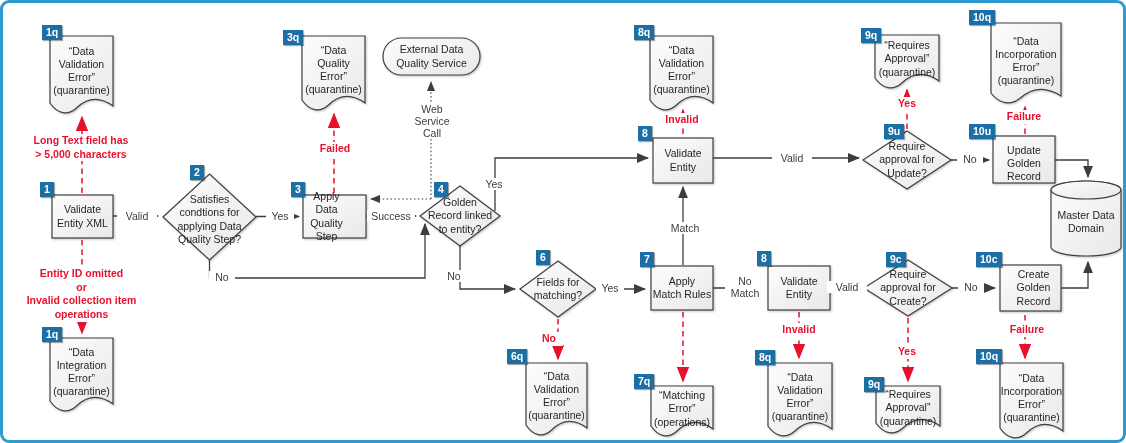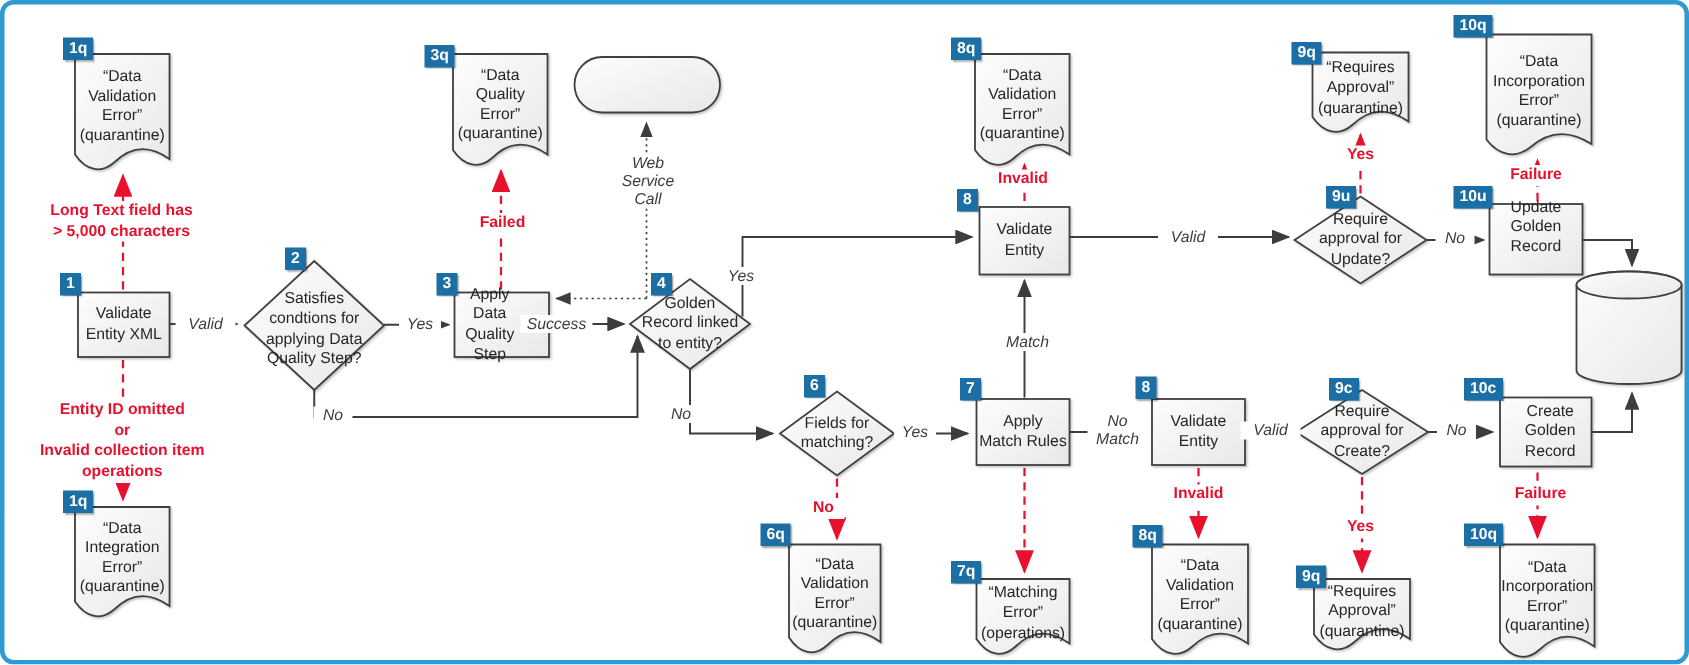--- a/index.html
+++ b/index.html
@@ -8,21 +8,21 @@
           font-family:"Liberation Sans",sans-serif;}
   #wires{position:absolute;left:0;top:0;}
   .shp{fill:url(#gf);stroke:#404040;stroke-width:1.2;filter:drop-shadow(1.6px 1.6px .8px rgba(120,120,120,.45));}
   .rim{fill:url(#gf);stroke:#404040;stroke-width:1.2;}
   .ln{stroke:#3d3d3d;stroke-width:1.3;fill:none;}
   .dot{stroke:#3d3d3d;stroke-width:1.1;fill:none;stroke-dasharray:1.5 2.4;}
   .rd{stroke:#e8112d;stroke-width:1.5;fill:none;stroke-dasharray:5.5 4;}
   .lbl{position:absolute;display:flex;align-items:center;justify-content:center;text-align:center;
        font-size:10.5px;line-height:1.24;color:#262626;white-space:pre-line;}
   .elbl{position:absolute;text-align:center;font-size:10.5px;line-height:1.15;color:#3d3d3d;
-        background:#fff;white-space:pre-line;padding:0 1px;font-style:italic;}
+        background:#fff;white-space:pre-line;padding:0 1px;}
   .red{position:absolute;text-align:center;font-weight:bold;font-size:10.5px;line-height:1.3;
        color:#e8112d;background:#fff;white-space:pre-line;}
   .badge{position:absolute;background:#1b6fa5;color:#fff;font-weight:bold;font-size:10.5px;
          line-height:15px;height:15px;padding:0 4px;box-shadow:1px 1px 1px rgba(0,0,0,.35);}
 </style>
 </head>
 <body>
 
 <div id="canvas">
 
@@ -110,43 +110,47 @@
 </svg>
 
 <div class="lbl" style="left:49px;top:192px;width:61px;height:43px">Validate
 Entity XML</div>
 <div class="lbl" style="left:161px;top:174px;width:91px;height:85px">Satisfies
 condtions for
 applying Data
 Quality Step?</div>
 <div class="lbl" style="left:300px;top:192px;width:47px;height:43px">Apply Data
 Quality Step</div>
+<div class="lbl" style="left:380px;top:35px;width:97px;height:37px">External Data
+Quality Service</div>
 <div class="lbl" style="left:419px;top:184px;width:76px;height:58px">Golden
 Record linked
 to entity?</div>
 <div class="lbl" style="left:517px;top:258px;width:76px;height:56px">Fields for
 matching?</div>
 <div class="lbl" style="left:648px;top:263px;width:62px;height:44px">Apply
 Match Rules</div>
 <div class="lbl" style="left:650px;top:135px;width:60px;height:45px">Validate
 Entity</div>
 <div class="lbl" style="left:765px;top:263px;width:62px;height:44px">Validate
 Entity</div>
 <div class="lbl" style="left:860px;top:129px;width:88px;height:56px">Require
 approval for
 Update?</div>
 <div class="lbl" style="left:861px;top:258px;width:88px;height:54px">Require
 approval for
 Create?</div>
-<div class="lbl" style="left:990px;top:121px;width:62px;height:55px">Update
+<div class="lbl" style="left:990px;top:133px;width:62px;height:55px">Update
 Golden
 Record</div>
 <div class="lbl" style="left:997px;top:262px;width:67px;height:46px">Create
 Golden
 Record</div>
+<div class="lbl" style="left:1048px;top:190px;width:70px;height:58px">Master Data
+Domain</div>
 
 <div class="lbl" style="left:44px;top:36px;width:69px;height:64px">“Data
 Validation
 Error”
 (quarantine)</div>
 <div class="lbl" style="left:44px;top:338px;width:69px;height:62px">“Data
 Integration
 Error”
 (quarantine)</div>
 <div class="lbl" style="left:296px;top:36px;width:69px;height:62px">“Data
@@ -203,21 +207,21 @@
 <div class="badge" style="left:631px;top:22px">8q</div>
 <div class="badge" style="left:752px;top:347px">8q</div>
 <div class="badge" style="left:858px;top:25px">9q</div>
 <div class="badge" style="left:861px;top:374px">9q</div>
 <div class="badge" style="left:966px;top:7px">10q</div>
 <div class="badge" style="left:973px;top:346px">10q</div>
 
 <div class="elbl" style="left:114px;top:207px;width:38px">Valid</div>
 <div class="elbl" style="left:263px;top:207px;width:26px">Yes</div>
 <div class="elbl" style="left:206px;top:268px;width:24px">No</div>
-<div class="elbl" style="left:344px;top:207px;width:46px">Success</div>
+<div class="elbl" style="left:364px;top:207px;width:46px">Success</div>
 <div class="elbl" style="left:402px;top:100px;width:52px">Web
 Service
 Call</div>
 <div class="elbl" style="left:477px;top:175px;width:26px">Yes</div>
 <div class="elbl" style="left:438px;top:267px;width:24px">No</div>
 <div class="elbl" style="left:593px;top:279px;width:26px">Yes</div>
 <div class="elbl" style="left:722px;top:272px;width:38px">No
 Match</div>
 <div class="elbl" style="left:660px;top:219px;width:42px">Match</div>
 <div class="elbl" style="left:769px;top:149px;width:38px">Valid</div>

